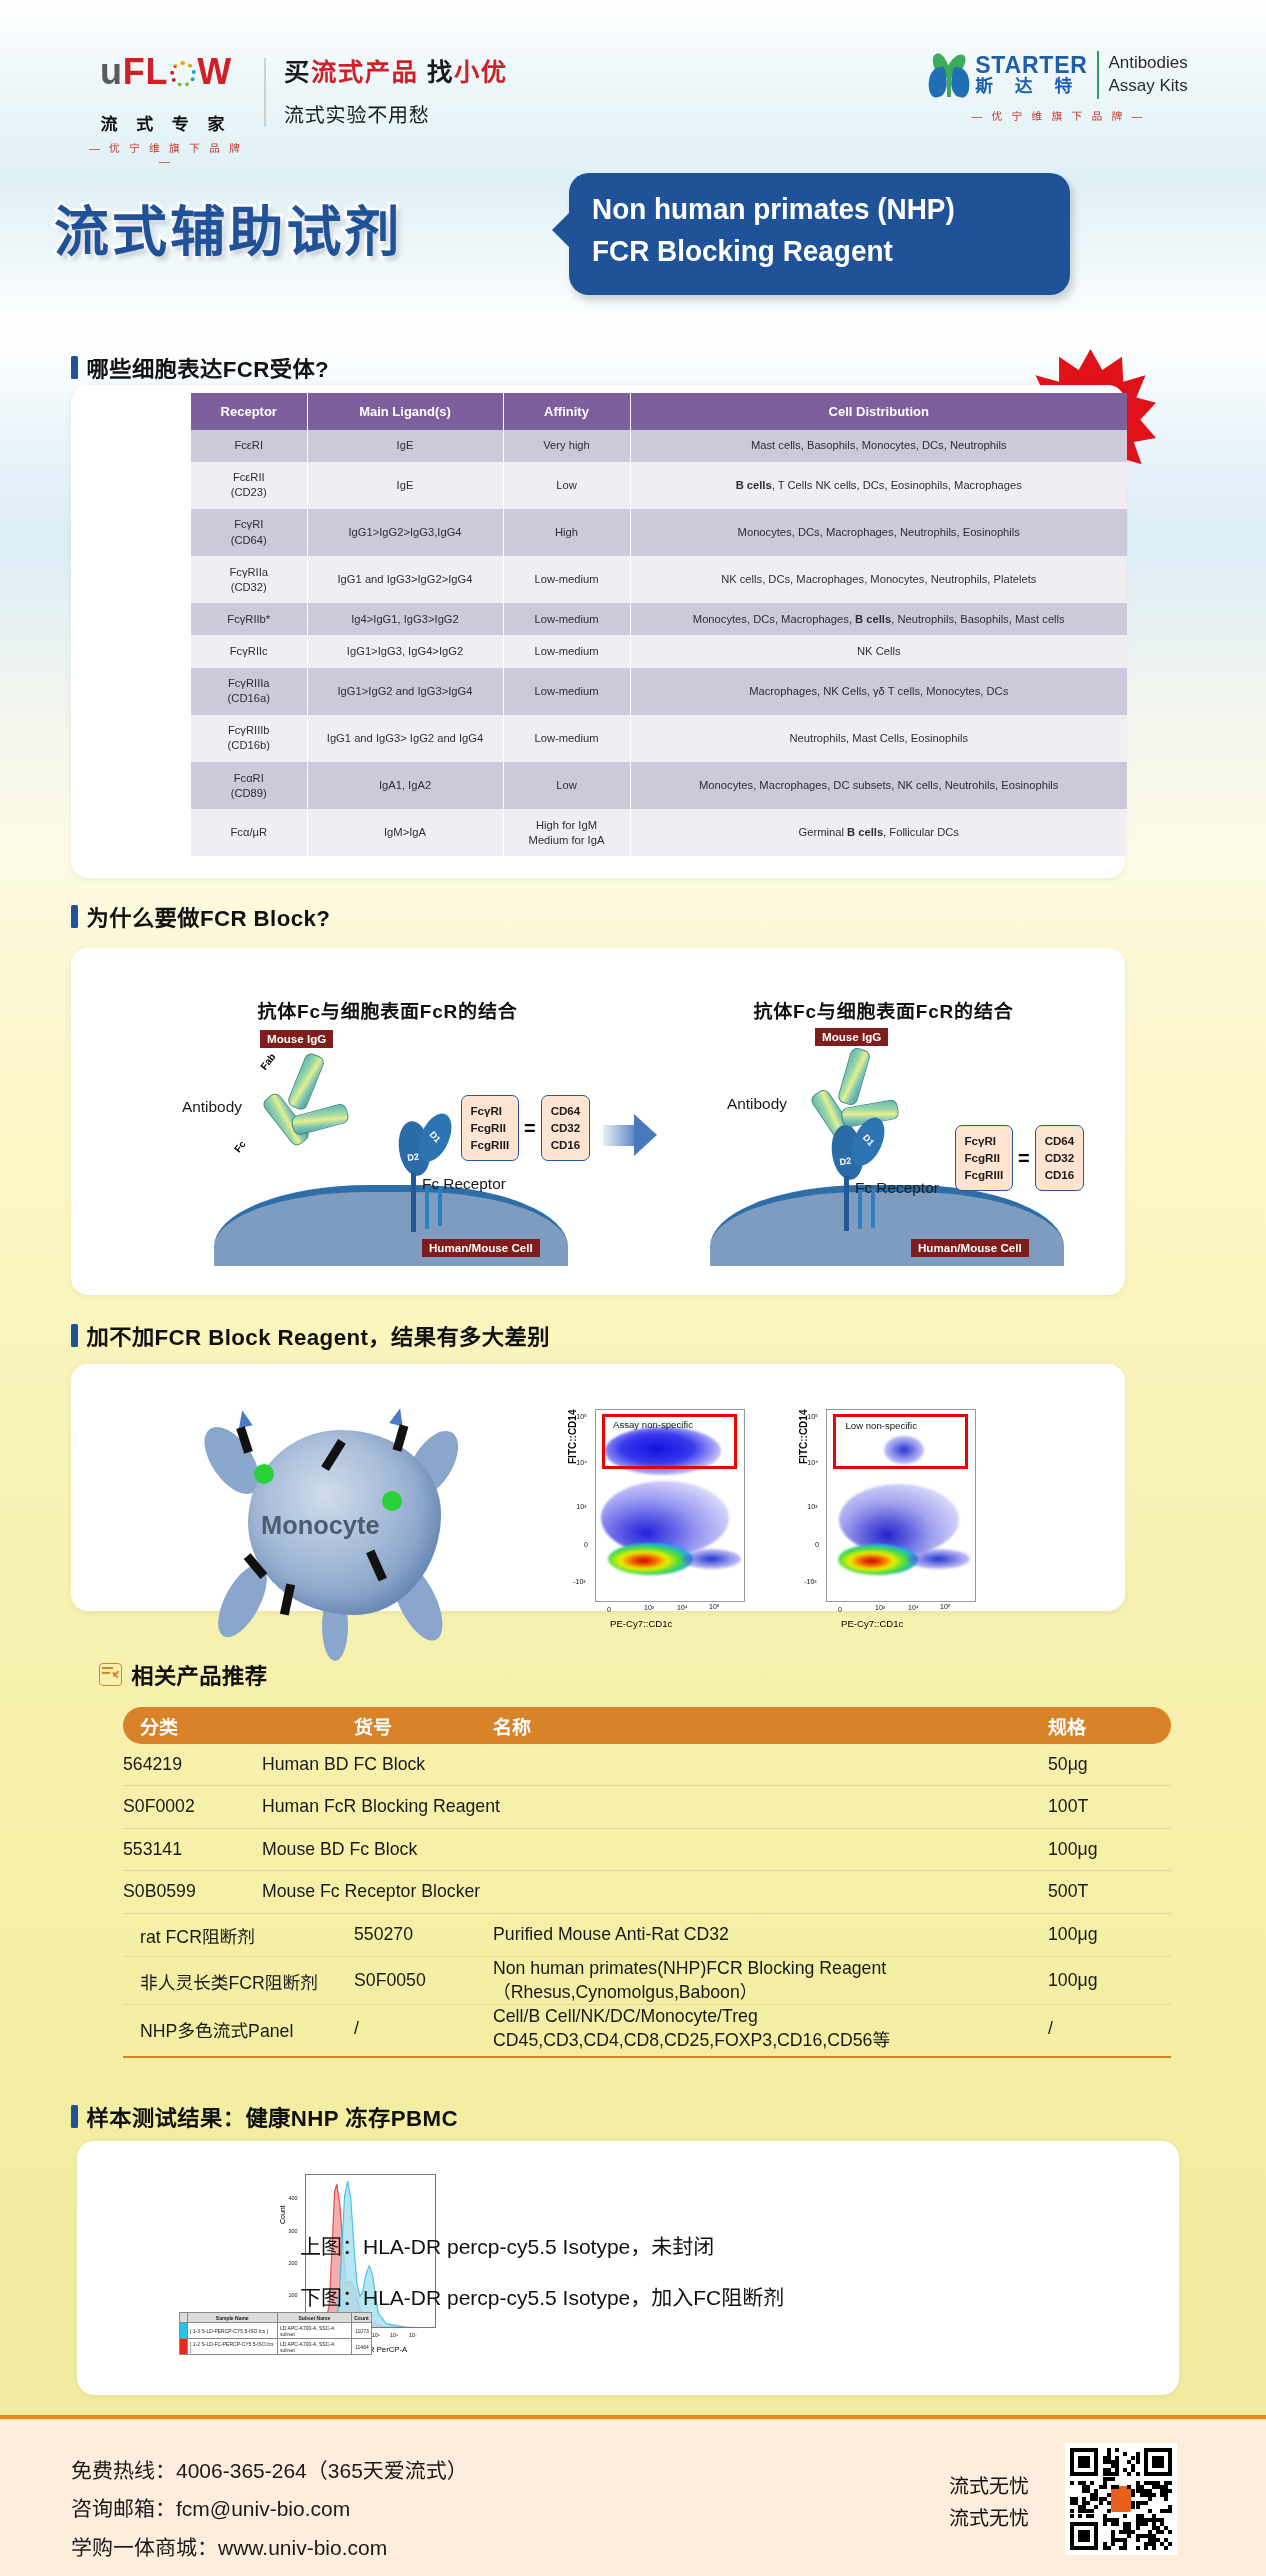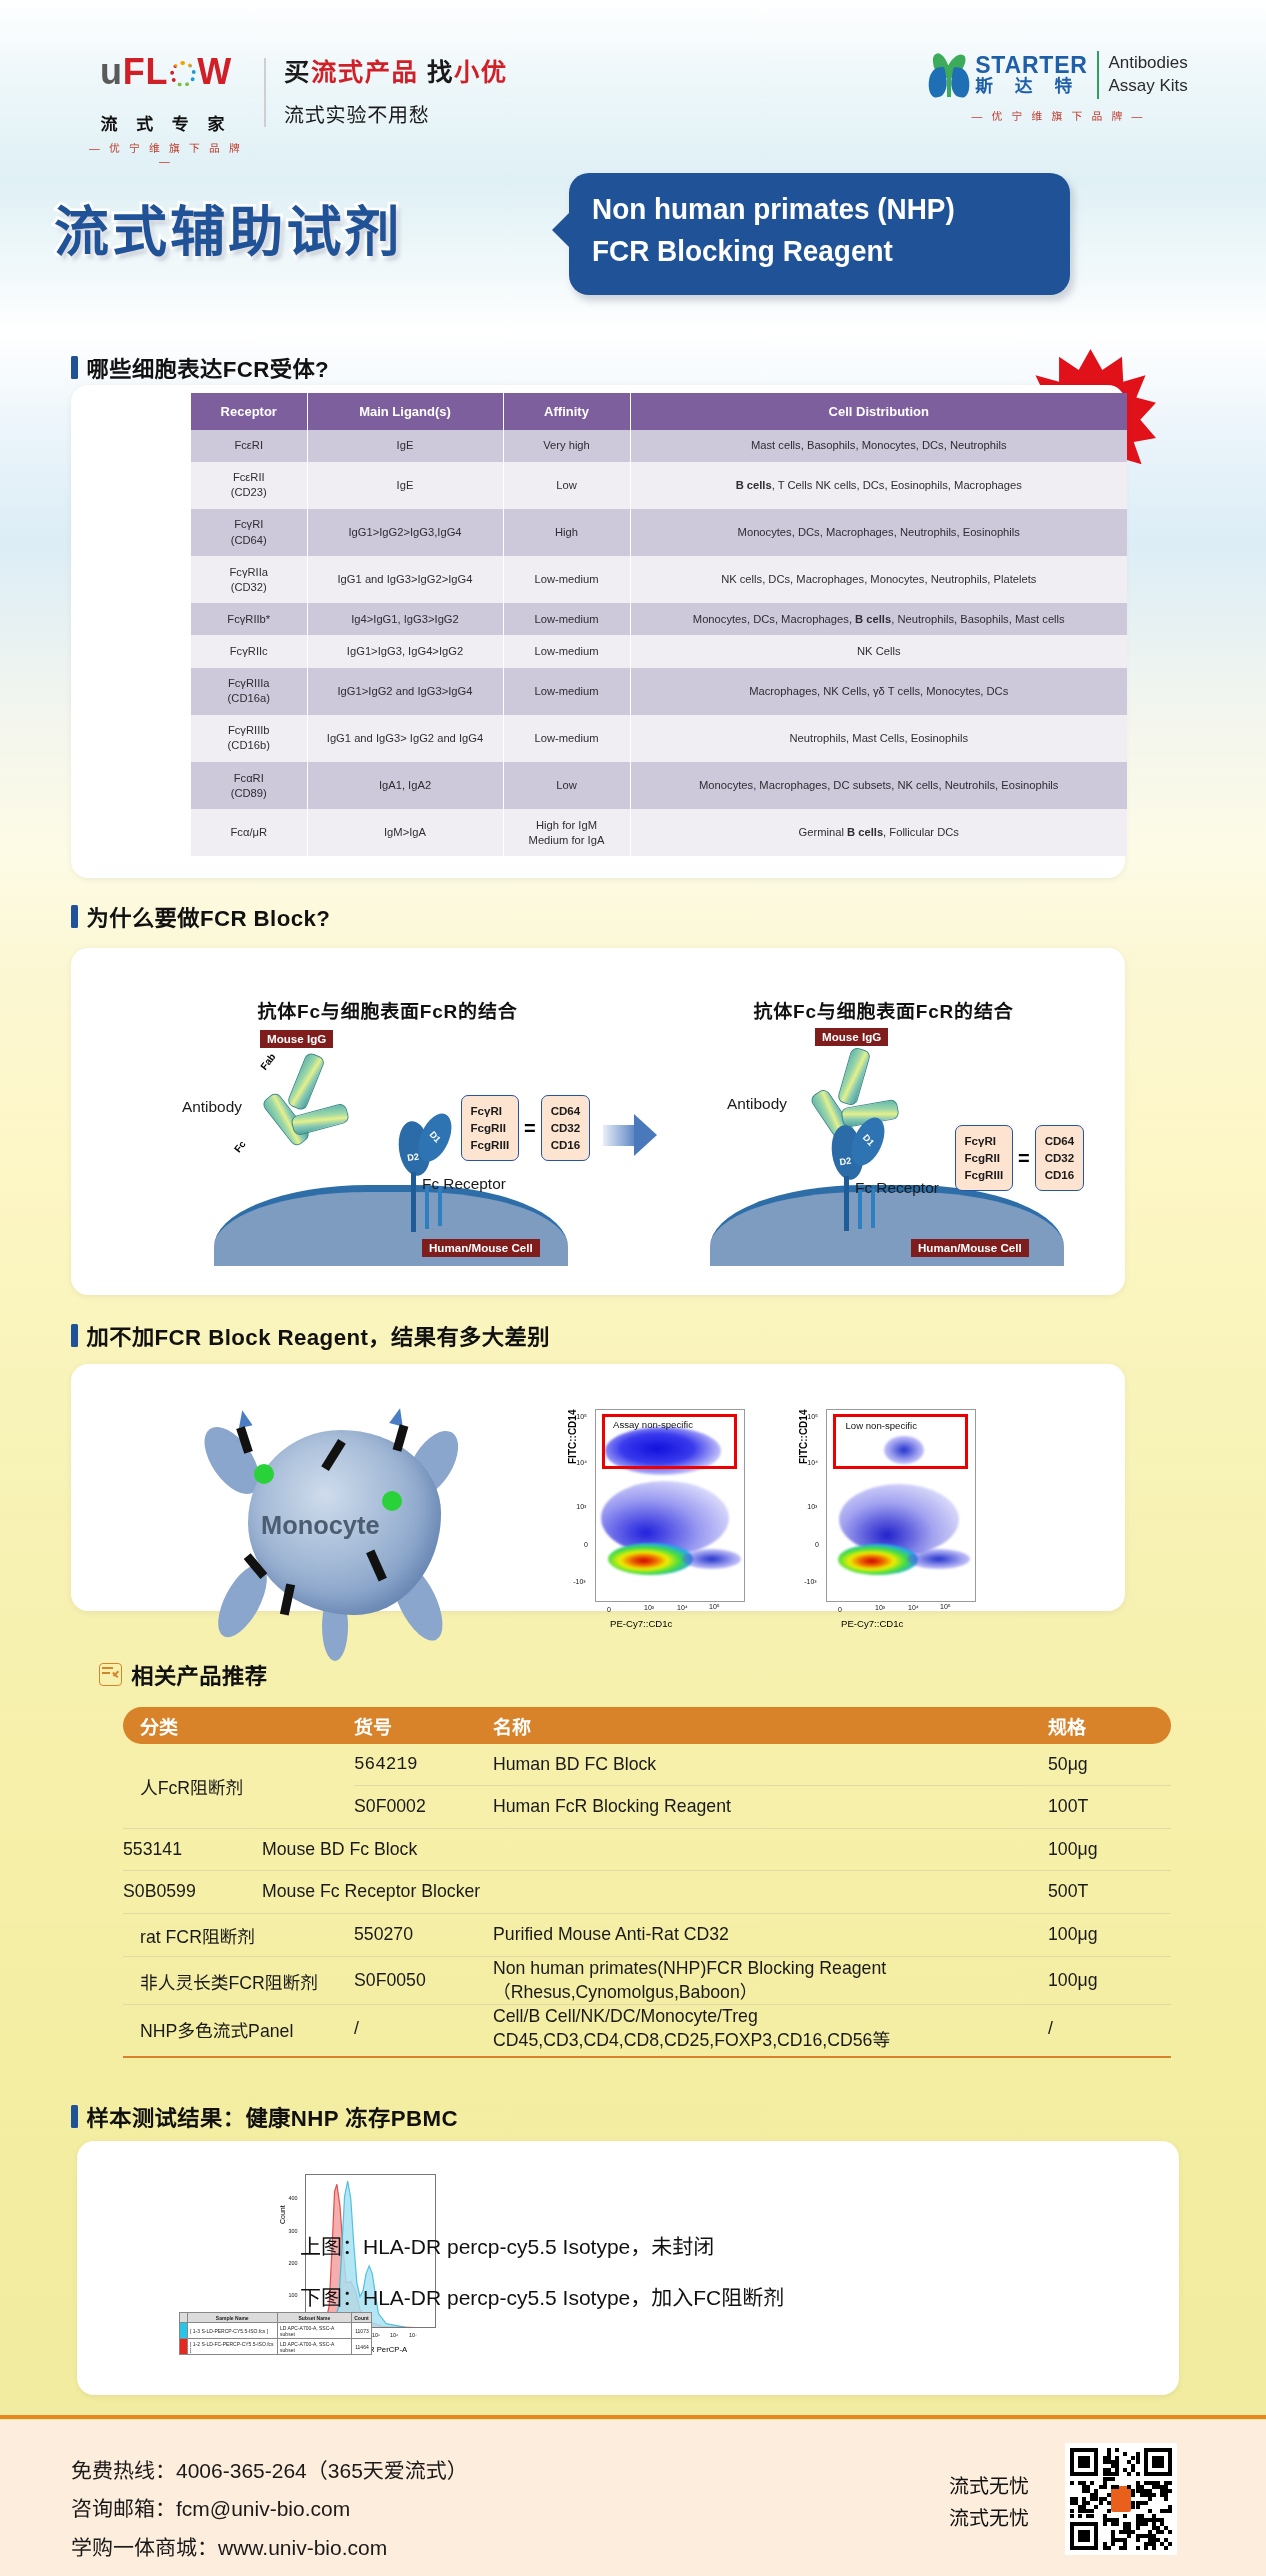--- a/index.html
+++ b/index.html
@@ -588,24 +588,23 @@
 
   <div class="prod-wrap">
     <div class="prod-head">
       <div class="col-a">分类</div>
       <div class="col-b">货号</div>
       <div class="col-c">名称</div>
       <div class="col-d">规格</div>
     </div>
     <div id="product-body">
         <div class="prod-group-block">
-          <div class="prod-grp">人FcR阻断剂</div>
           <div class="prod-sub">
             <div class="prod-subrow">
-              <div class="prod-cell" style="width: 139px; font-family: Liberation Mono, monospace;">564219</div>
+              <div class="prod-cell" style="width: 139px;">564219</div>
               <div class="prod-cell" style="flex: 1 1 0%; padding-right: 9.2px;">Human BD FC Block</div>
               <div class="prod-cell" style="width: 123px;">50μg</div>
             </div>
             <div class="prod-subrow">
               <div class="prod-cell" style="width: 139px;">S0F0002</div>
               <div class="prod-cell" style="flex: 1 1 0%; padding-right: 9.2px;">Human FcR Blocking Reagent</div>
               <div class="prod-cell" style="width: 123px;">100T</div>
             </div>
           </div>
         </div>

